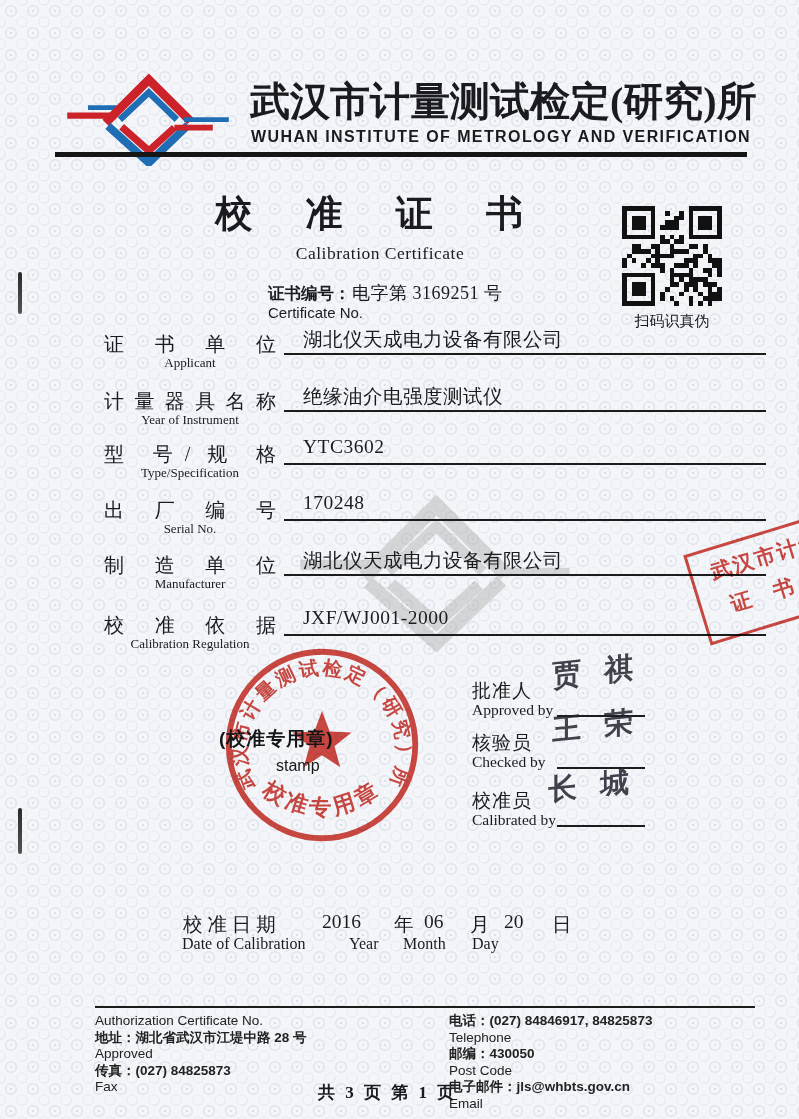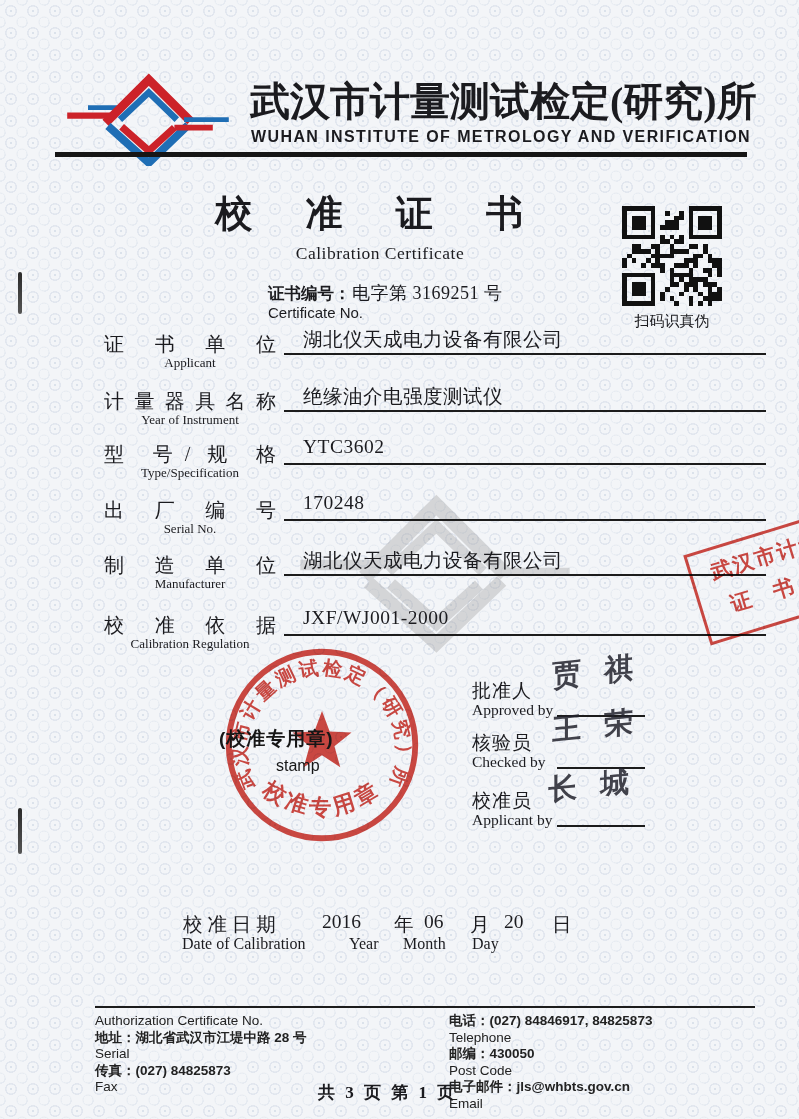--- a/index.html
+++ b/index.html
@@ -381,41 +381,41 @@
   <div class="abs sig-en" style="left:472px;top:701px;">Approved by</div>
   <div class="abs sig-line" style="left:557px;top:715px;"></div>
   <div class="abs sig-name" style="left:552px;top:652px;">贾 祺</div>
 
   <div class="abs sig-cn" style="left:472px;top:730px;">核验员</div>
   <div class="abs sig-en" style="left:472px;top:753px;">Checked by</div>
   <div class="abs sig-line" style="left:557px;top:767px;"></div>
   <div class="abs sig-name" style="left:552px;top:706px;">王 荣</div>
 
   <div class="abs sig-cn" style="left:472px;top:788px;">校准员</div>
-  <div class="abs sig-en" style="left:472px;top:811px;">Applicant by</div>
+  <div class="abs sig-en" style="left:472px;top:811px;">Calibrated by</div>
   <div class="abs sig-line" style="left:557px;top:825px;"></div>
   <div class="abs sig-name" style="left:548px;top:766px;">长 城</div>
 
   <div class="abs date-cn" style="left:183px;">校 准 日 期</div>
   <div class="abs date-cn" style="left:322px;">2016</div>
   <div class="abs date-cn" style="left:394px;">年</div>
   <div class="abs date-cn" style="left:424px;">06</div>
   <div class="abs date-cn" style="left:470px;">月</div>
   <div class="abs date-cn" style="left:504px;">20</div>
   <div class="abs date-cn" style="left:552px;">日</div>
   <div class="abs date-en" style="left:182px;">Date of Calibration</div>
   <div class="abs date-en" style="left:349px;">Year</div>
   <div class="abs date-en" style="left:403px;">Month</div>
   <div class="abs date-en" style="left:472px;">Day</div>
 
   <div class="abs footer-rule"></div>
   <div class="abs f-col" style="left:95px;top:1013px;">
     <div>Authorization Certificate No.</div>
     <div class="cn">地址：湖北省武汉市江堤中路 28 号</div>
-    <div>Serial</div>
+    <div>Approved</div>
     <div class="cn">传真：(027) 84825873</div>
     <div>Fax</div>
   </div>
   <div class="abs f-col" style="left:449px;top:1013px;">
     <div class="cn">电话：(027) 84846917, 84825873</div>
     <div>Telephone</div>
     <div class="cn">邮编：430050</div>
     <div>Post Code</div>
     <div class="cn">电子邮件：jls@whbts.gov.cn</div>
     <div>Email</div>

